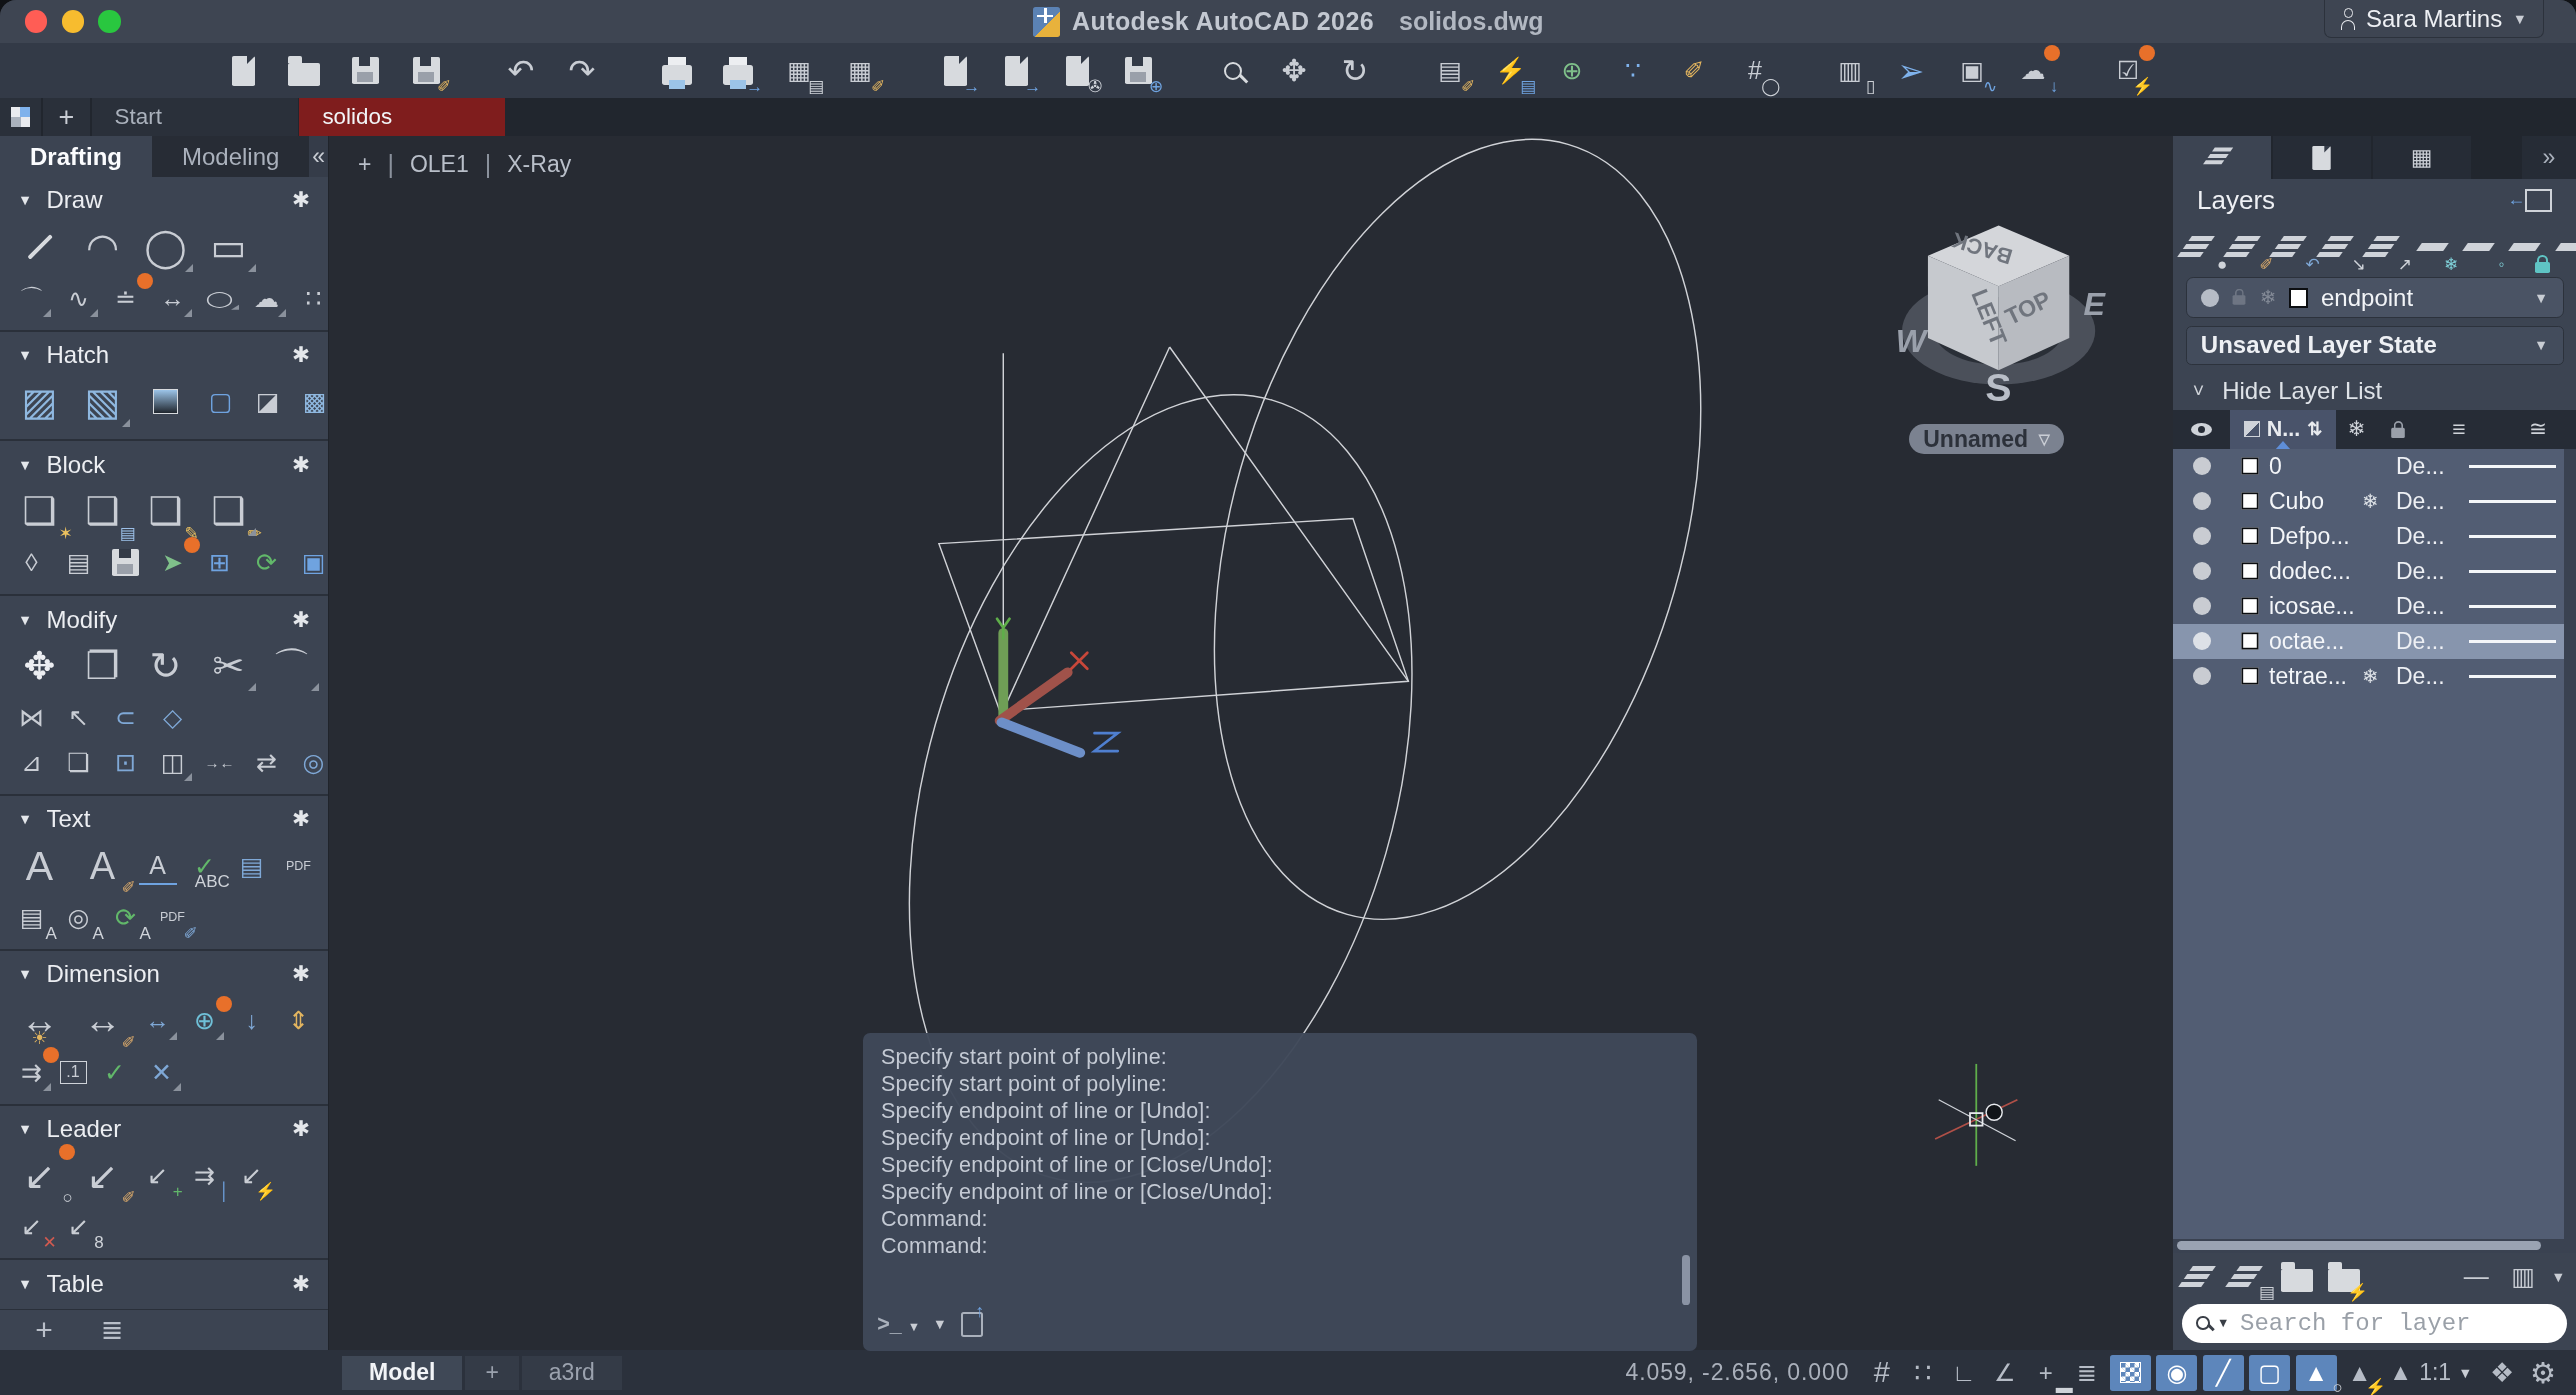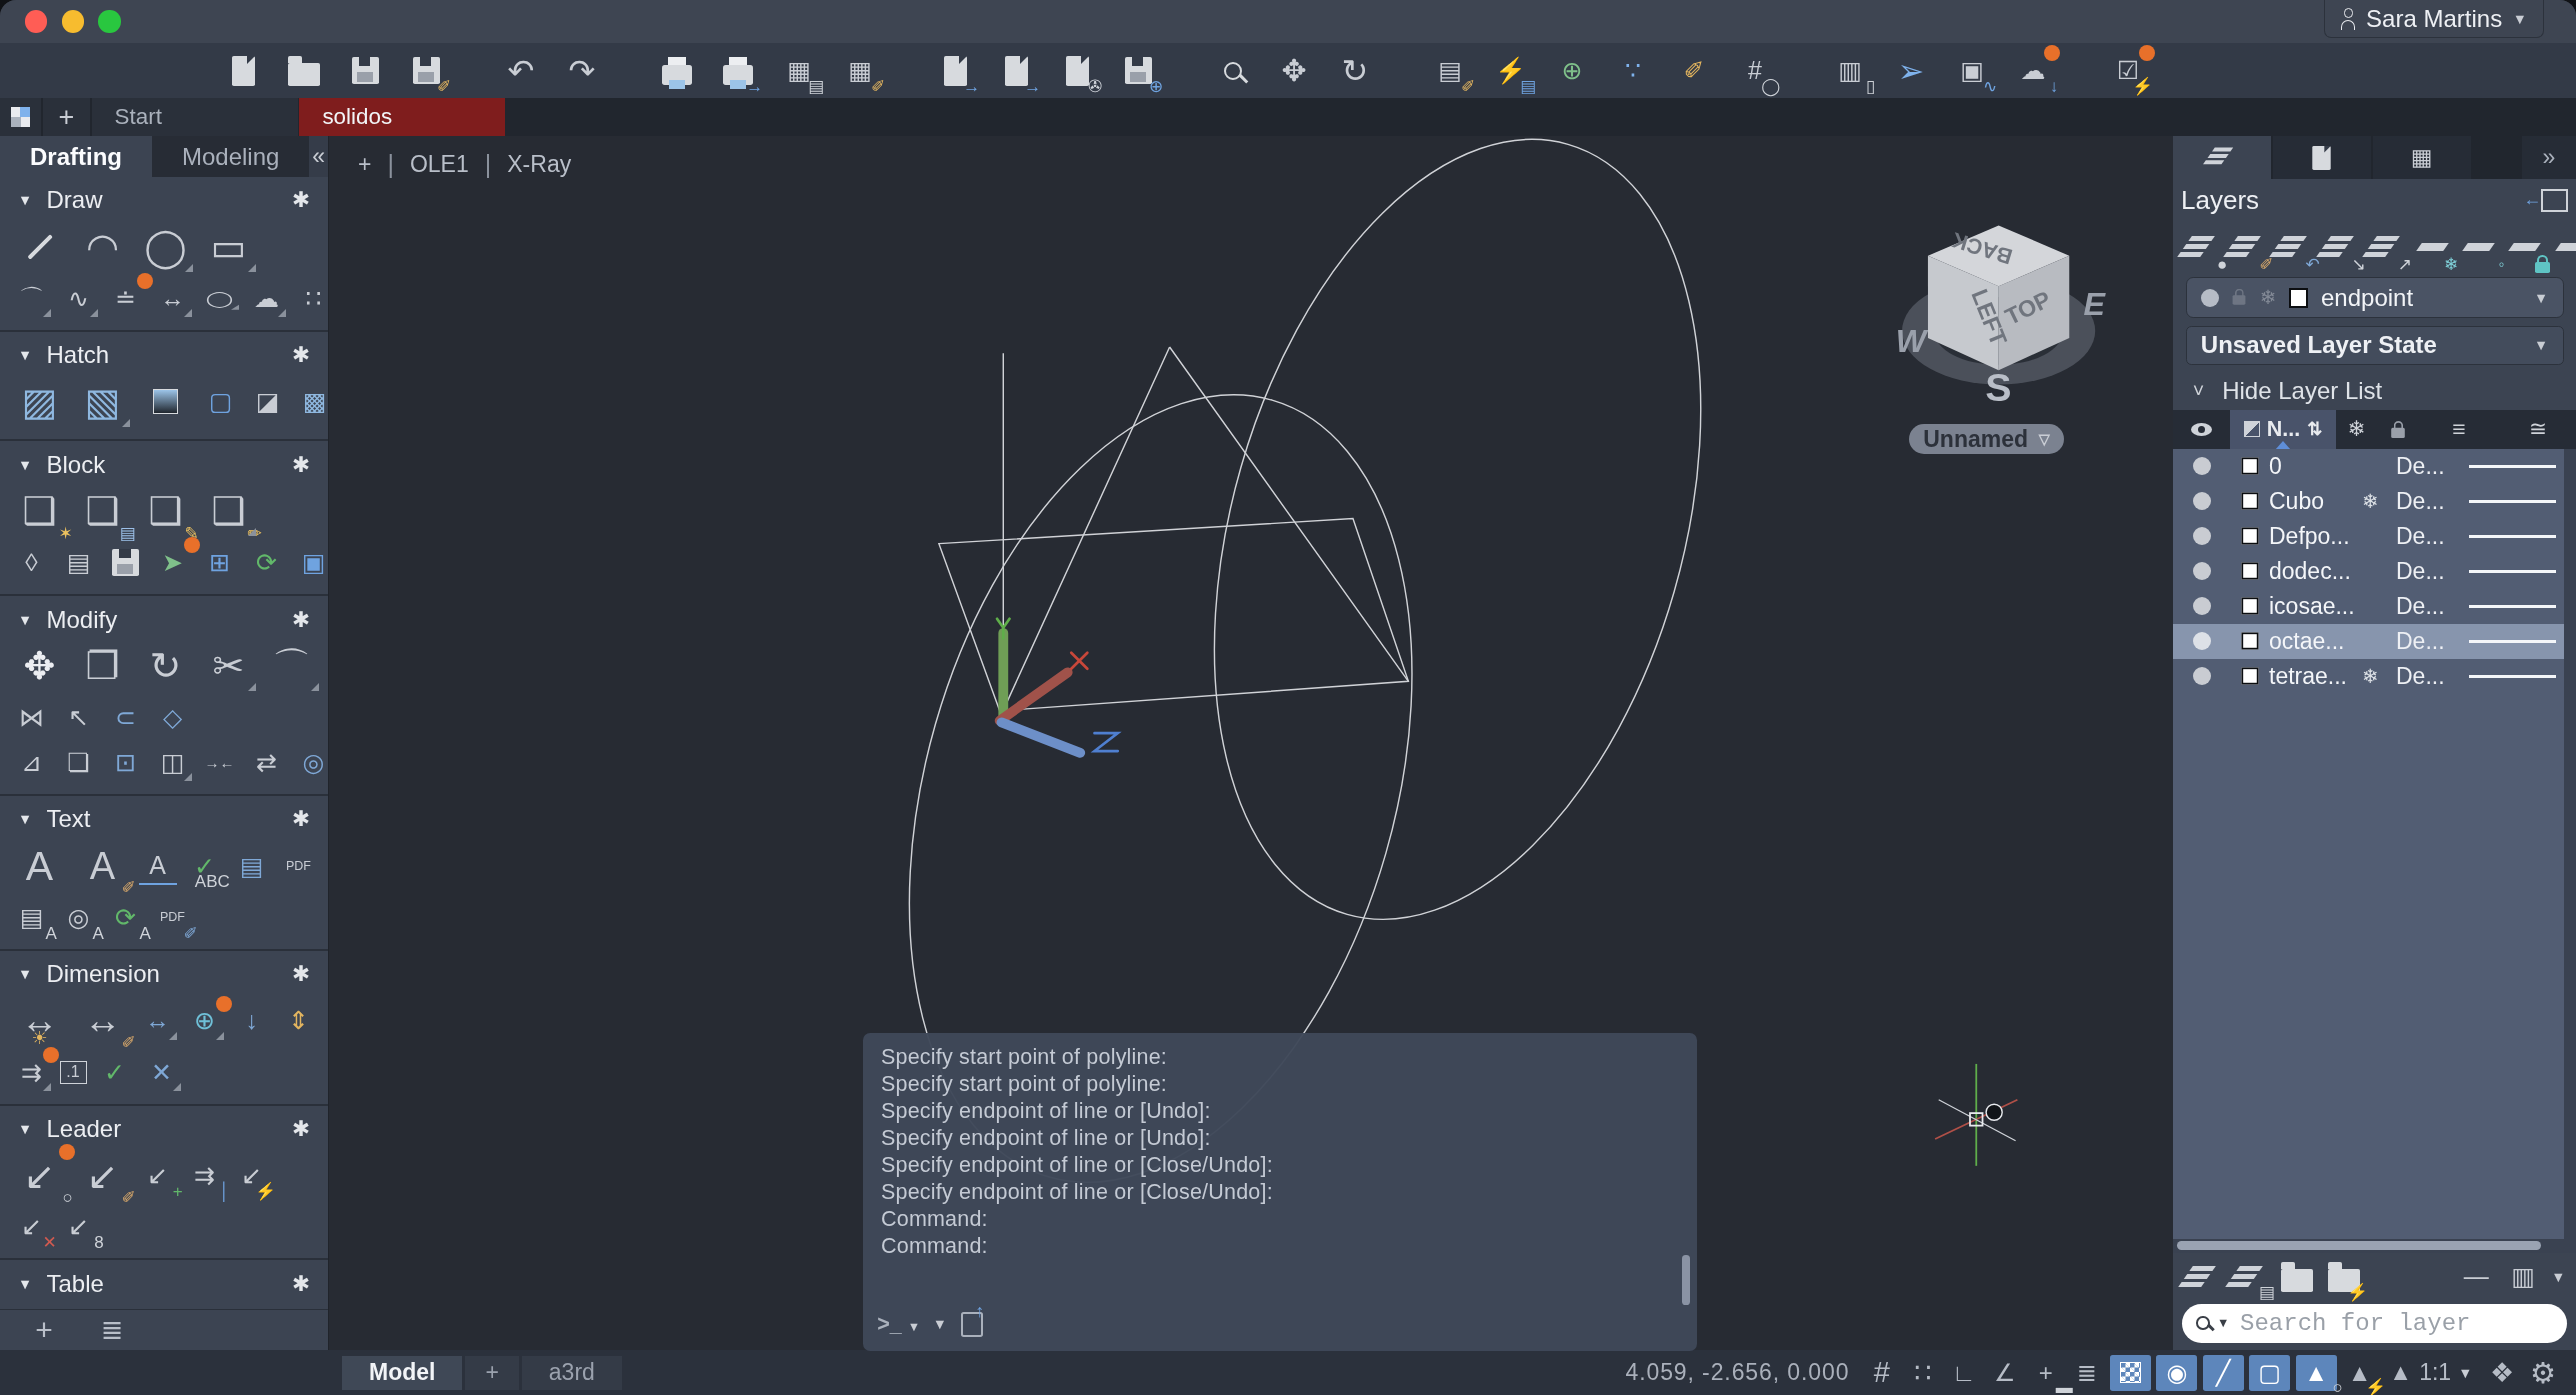--- a/index.html
+++ b/index.html
@@ -111,21 +111,21 @@
   .paste-icon { width:21.5px; height:25px; border:2.7px solid #aab1bc; border-radius:2.7px; position:relative; }
   .paste-icon::after { content:"↑"; position:absolute; top:-12.5px; right:-3.6px; color:#6fa3e0; font-size:18px; font-weight:bold; }
 
   
   .right-panel { width:403px; background:#3c4452; display:flex; flex-direction:column; flex:0 0 auto; }
   .rp-tabs { height:43px; display:flex; background:#21262e; flex:0 0 auto; }
   .rp-tab { width:98px; display:flex; align-items:center; justify-content:center; background:#262c36; margin-right:1.8px; }
   .rp-tab.active { background:#3c4452; }
   .rp-tab .ticon { font-size:23px; }
   .rp-overflow { margin-left:auto; width:54px; display:flex; align-items:center; justify-content:center; color:#aab1bc; font-size:23px; background:#262c36; }
-  .rp-title-row { height:43px; display:flex; align-items:center; padding:0 8px; flex:0 0 auto; }
+  .rp-title-row { height:43px; display:flex; align-items:center; padding:0 24px; flex:0 0 auto; }
   .rp-title { font-size:26px; color:#eef0f4; }
   .pin-icon { margin-left:auto; width:27px; height:23px; border:2.7px solid #cfd3d9; position:relative; }
   .pin-icon::before { content:"←"; position:absolute; left:-19.7px; top:-1.8px; color:#6fa3e0; font-size:18px; font-weight:bold; }
   .rp-tools { height:50px; display:flex; align-items:center; gap:7.2px; padding:0 9px; flex:0 0 auto; }
   .rp-tools .ticon { width:39px; height:41px; }
   .combo { margin:5.4px 12.5px; height:41px; background:#4a5364; border:0.9px solid #2c323c; border-radius:7.2px; display:flex; align-items:center; gap:12.5px; padding:0 14.3px; flex:0 0 auto; }
   .combo .name { font-size:24px; color:#f2f4f7; }
   .combo .caret { margin-left:auto; }
   .gray-dot { width:18px; height:18px; border-radius:50%; background:#b6bcc6; }
   .dim { opacity:0.45; }
@@ -192,20 +192,25 @@
 <body>
 
 <div class="window">
 
   <div class="titlebar">
     <div class="lights">
       <span class="light" style="background:#ff5d55"></span>
       <span class="light" style="background:#f7bc2f"></span>
       <span class="light" style="background:#29c73f"></span>
     </div>
+    <div class="title-center">
+      <span class="acad-logo"></span>
+      <span class="app-title">Autodesk AutoCAD 2026</span>
+      <span class="doc-title">solidos.dwg</span>
+    </div>
     <div class="user-chip">
       <span class="person"></span>
       <span class="user-name">Sara Martins</span>
       <span class="caret">▼</span>
     </div>
   </div>
 
   <div class="qtoolbar">
       <div class="tb-group">
         <div class="ticon">

